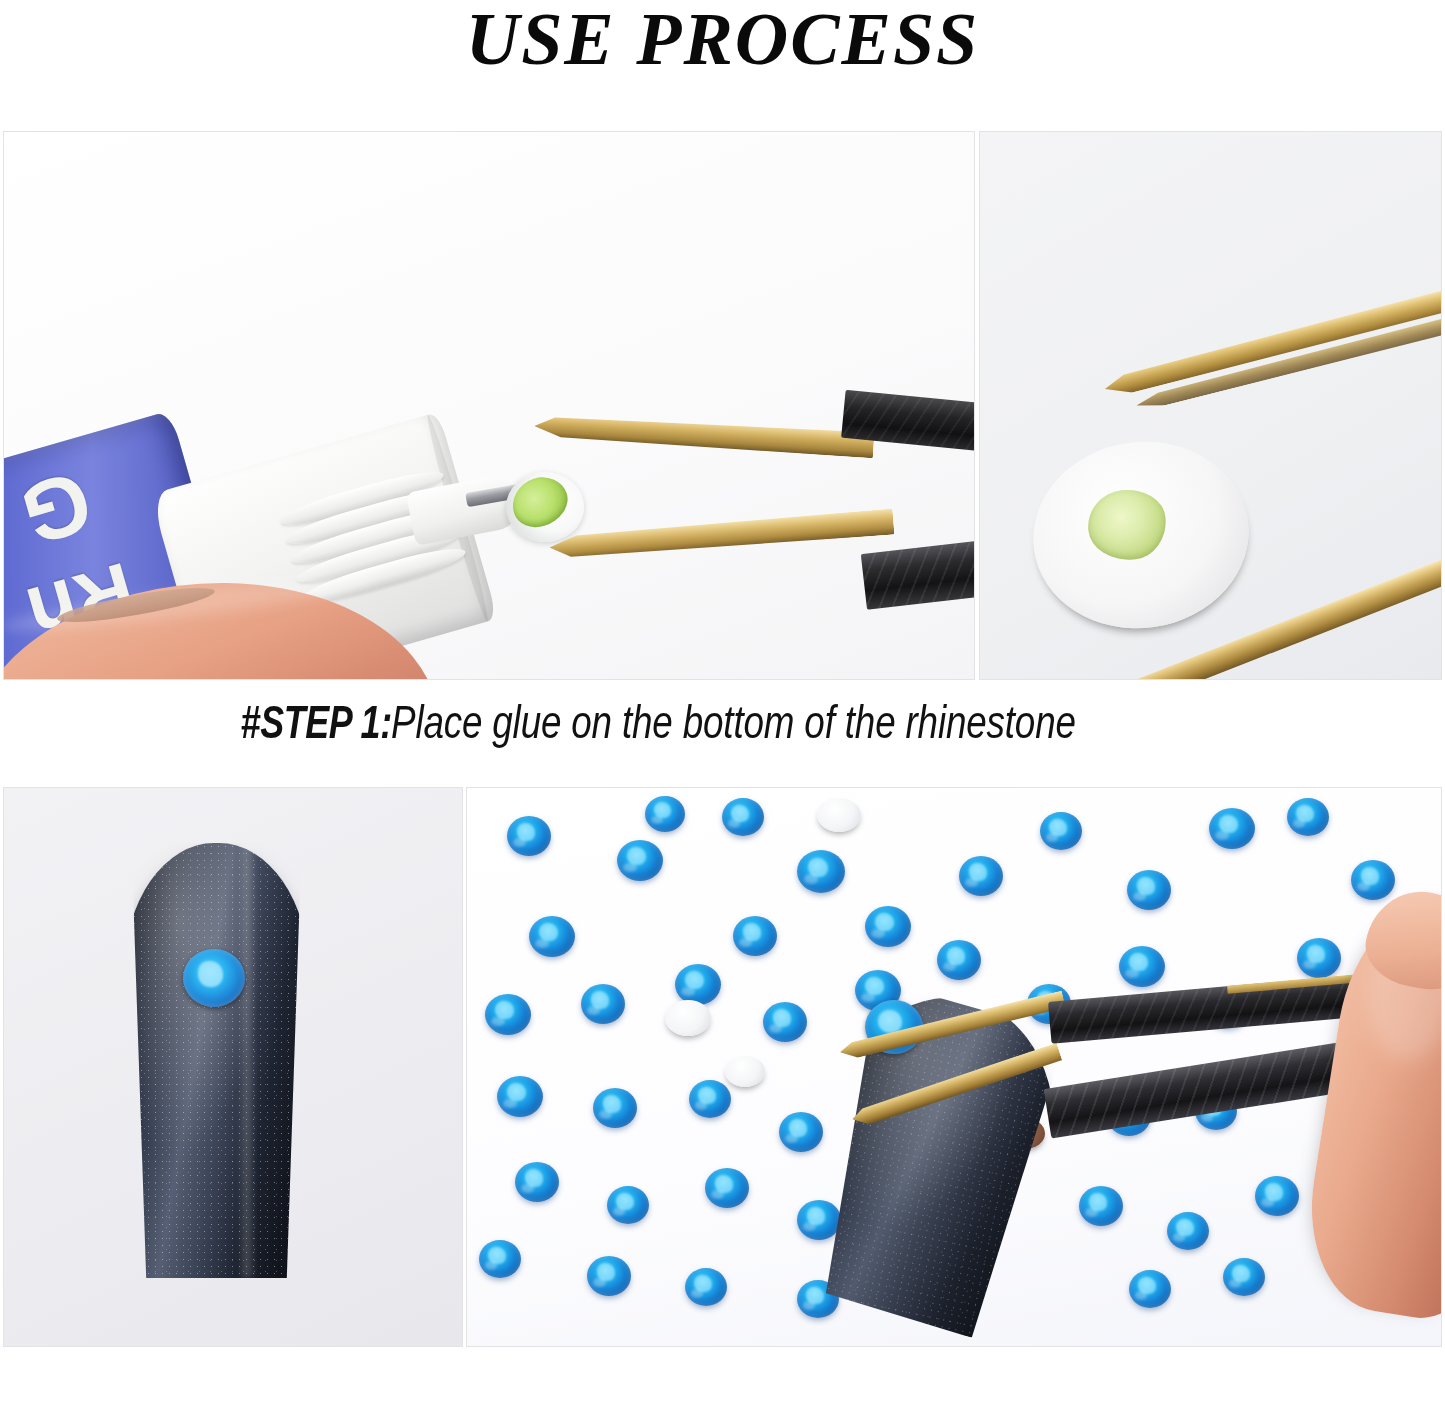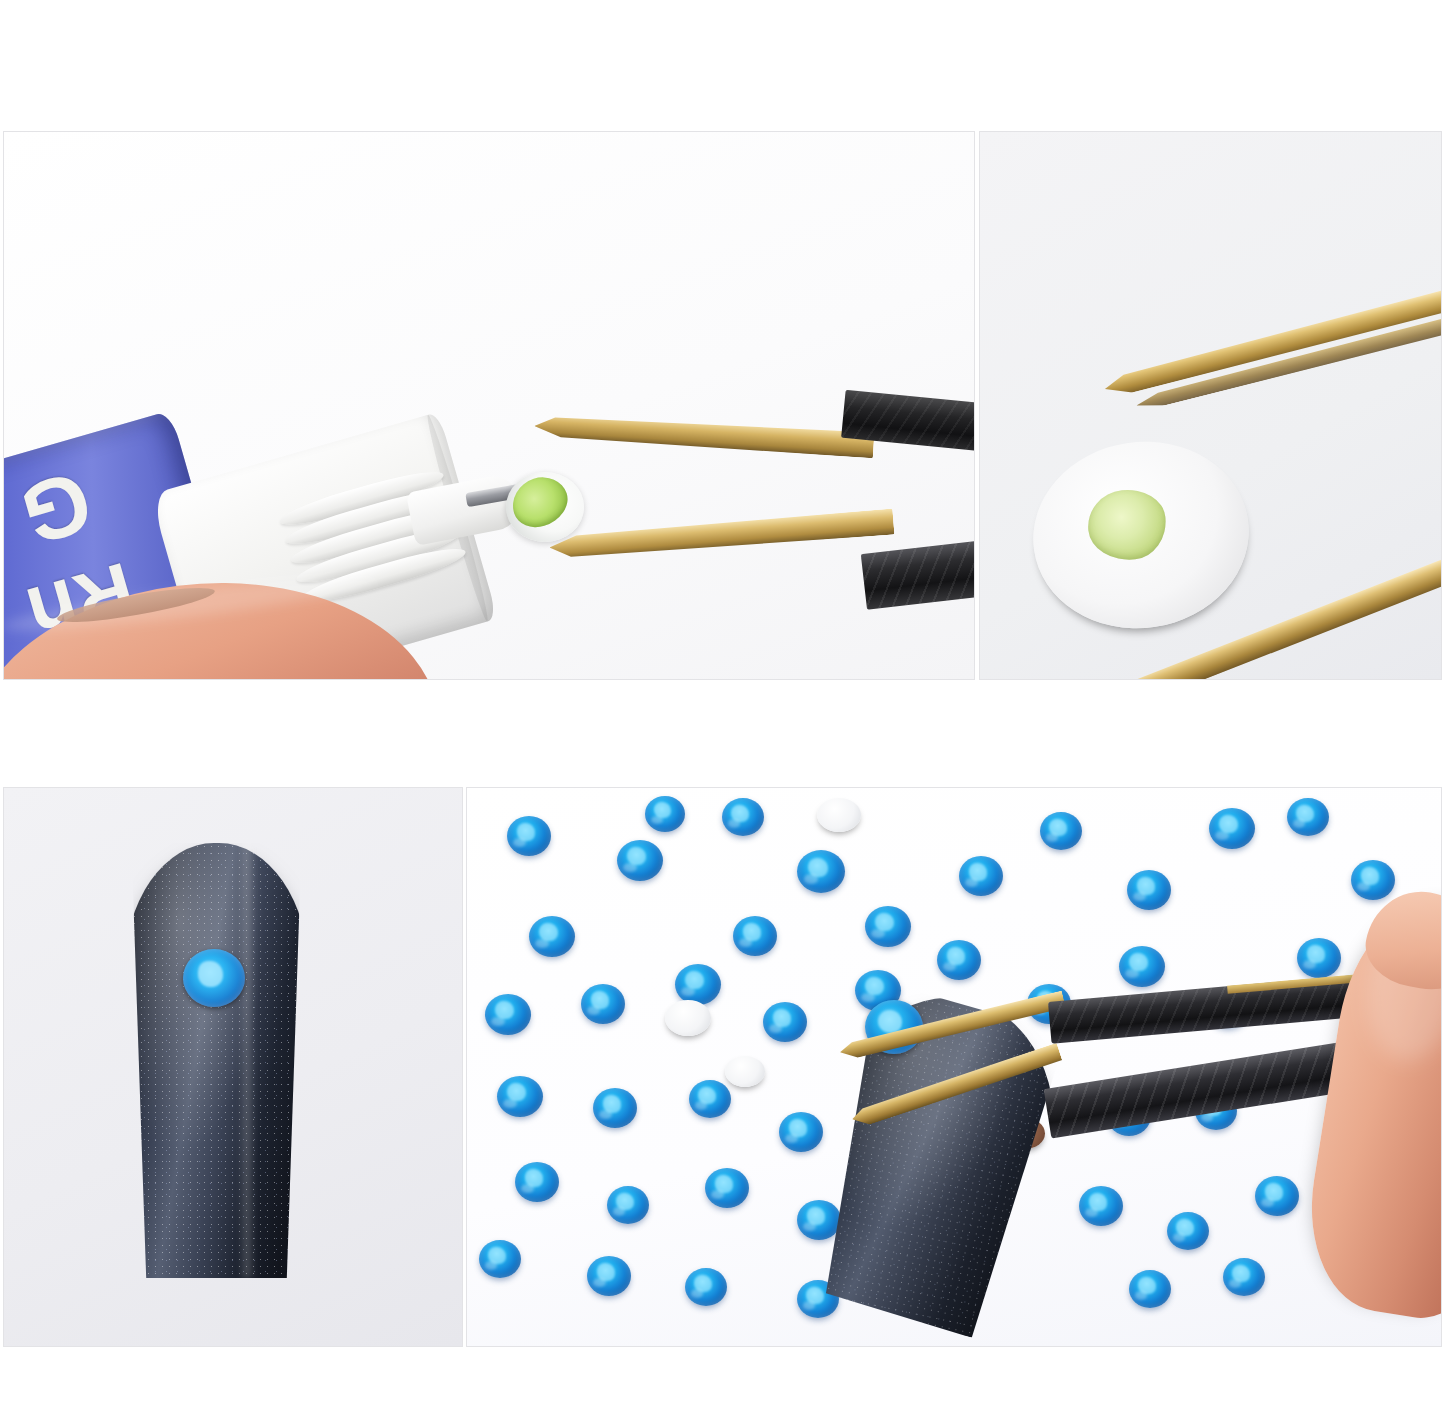--- a/index.html
+++ b/index.html
@@ -545,20 +545,21 @@
     border-radius: 50% 50% 46% 46% / 62% 62% 40% 40%;
     transform: rotate(10deg);
     z-index: 10;
   }
 </style>
 </head>
 <body>
 
 <div class="page">
 
+  <div class="title">USE PROCESS</div>
 
   <div class="panel" id="panel-glue">
     <div class="bg"></div>
 
     <div class="glue-label">
       <span class="ltr g">G</span>
       <span class="ltr rh">Rh</span>
     </div>
 
     <div class="glue-neck">
@@ -594,20 +595,23 @@
     <div class="gt-upper"></div>
     <div class="gt-upper-2"></div>
 
     <div class="disc-shadow"></div>
     <div class="disc"></div>
     <div class="disc-glue"></div>
 
     <div class="gt-lower"></div>
   </div>
 
+  <div class="caption" id="caption-1">
+    <span class="step-tag">#STEP 1:</span><span class="step-body">Place glue on the bottom of the rhinestone</span>
+  </div>
 
   <div class="panel" id="panel-nail">
     <div class="bg"></div>
     <div class="nail-tip"></div>
     <div class="nail-stone"></div>
   </div>
 
   <div class="panel" id="panel-scatter">
     <div class="bg"></div>
 

